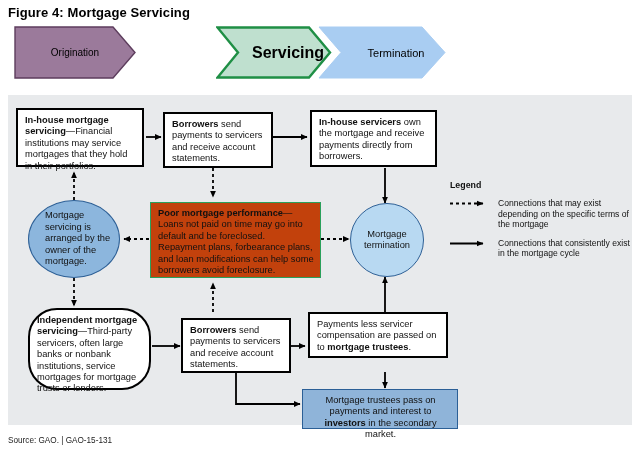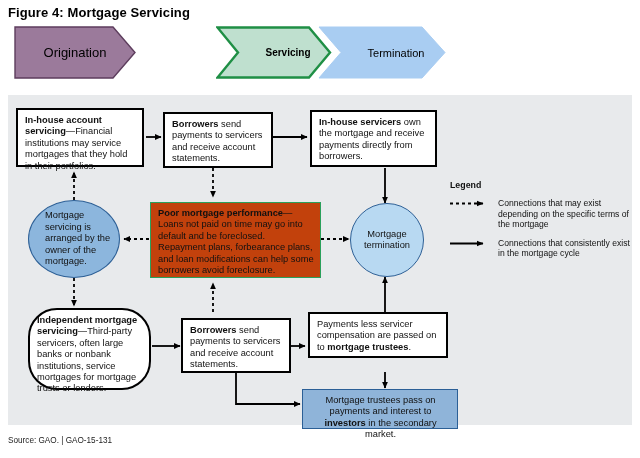--- a/index.html
+++ b/index.html
@@ -162,31 +162,31 @@
 
   <div class="fig-title">Figure 4: Mortgage Servicing</div>
 
   <div class="chevron-band">
 
     <div style="position:absolute;left:14px;top:0;width:122px;height:53px;">
       <svg class="chev-svg" width="122" height="53" viewBox="0 0 122 53">
         <polygon points="1,1 99,1 121,26.5 99,52 1,52" fill="#9b7a9b" stroke="#5d3d5d" stroke-width="1.4"></polygon>
       </svg>
       <div class="chev-svgtext" style="padding-right:20px;">
-        <span style="font-size:13px;">Origination</span>
+        <span style="font-size:10px;">Origination</span>
       </div>
     </div>
 
 
     <div style="position:absolute;left:216px;top:0;width:116px;height:53px;">
       <svg class="chev-svg" width="116" height="53" viewBox="0 0 116 53">
         <polygon points="1.5,1.5 93,1.5 114,26.5 93,51.5 1.5,51.5 22,26.5" fill="#bfe0cf" stroke="#1f8f45" stroke-width="2.4"></polygon>
       </svg>
       <div class="chev-svgtext" style="padding-left:14px;padding-right:14px;">
-        <span style="font-size:10px;font-weight:bold;">Servicing</span>
+        <span style="font-size:16px;font-weight:bold;">Servicing</span>
       </div>
     </div>
 
     <div style="position:absolute;left:318px;top:0;width:128px;height:53px;">
       <svg class="chev-svg" width="128" height="53" viewBox="0 0 128 53">
         <polygon points="1,1 104,1 127,26.5 104,52 1,52 23,26.5" fill="#a9cdf2" stroke="#a9cdf2" stroke-width="1"></polygon>
       </svg>
       <div class="chev-svgtext" style="padding-left:14px;padding-right:18px;">
         <span style="font-size:11px;">Termination</span>
       </div>
@@ -233,21 +233,21 @@
         <line x1="385" y1="312" x2="385" y2="277" stroke-width="1.8" marker-end="url(#arrowSolid)"></line>
 
         <line x1="385" y1="372" x2="385" y2="388" stroke-width="1.8" marker-end="url(#arrowSolid)"></line>
 
         <path d="M236,372 L236,404 L300,404" stroke-width="1.8" marker-end="url(#arrowSolid)"></path>
       </g>
     </svg>
   </div>
 
   <div class="node" style="left:16px;top:108px;width:128px;height:59px;">
-    <b>In-house account servicing</b><span>—</span><span>Financial institutions may service mortgages that they hold in their portfolios.</span>
+    <b>In-house mortgage servicing</b><span>—</span><span>Financial institutions may service mortgages that they hold in their portfolios.</span>
   </div>
 
   <div class="node" style="left:163px;top:112px;width:110px;height:56px;">
     <b>Borrowers</b><span> </span><span>send payments to servicers and receive account statements.</span>
   </div>
 
   <div class="node" style="left:310px;top:110px;width:127px;height:57px;">
     <b>In-house servicers</b><span> </span><span>own the mortgage and receive payments directly from borrowers.</span>
   </div>
 

